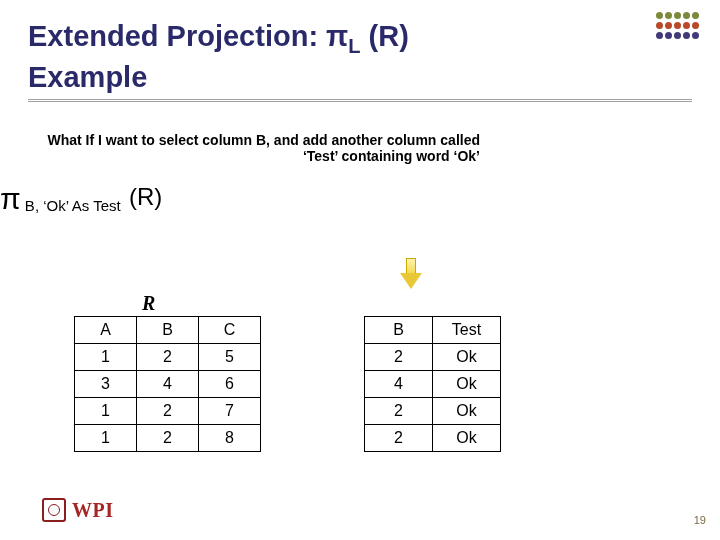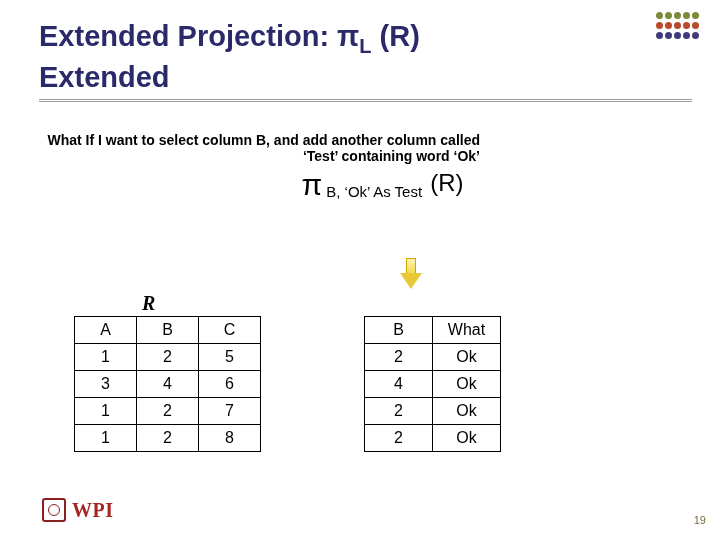--- a/index.html
+++ b/index.html
@@ -6,21 +6,21 @@
   body {
     margin: 0;
     width: 720px;
     height: 540px;
     background: #fff;
     font-family: Arial, sans-serif;
     position: relative;
     overflow: hidden;
   }
   .title-block {
-    padding: 18px 28px 4px 39px;
+    padding: 18px 28px 4px 28px;
   }
   .title {
     font-size: 29px;
     font-weight: bold;
     color: #2a2a6a;
     line-height: 1.25;
   }
   .title-underline {
     border-top: 1px solid #a0a0a0;
     border-bottom: 1px solid #a0a0a0;
@@ -40,25 +40,23 @@
     margin: 0 1px;
   }
   .intro {
     padding: 26px 40px 4px 40px;
     font-size: 14px;
     font-weight: bold;
     max-width: 520px;
     text-align: right;
   }
   .expr {
-    text-align: center;
-    margin-top: 0;
+    margin-top: 14px;
     margin-bottom: 6px;
     font-size: 16px;
-    padding-left: 45px;
   }
   .expr .pi {
     font-size: 30px;
     font-family: Arial, sans-serif;
     vertical-align: -4px;
   }
   .expr .sub {
     font-size: 15px;
     vertical-align: -6px;
   }
@@ -162,21 +160,21 @@
 
 <div class="accent-dots">
   <div class="row"><span class="dot" style="background:#7a8a3a"></span><span class="dot" style="background:#7a8a3a"></span><span class="dot" style="background:#7a8a3a"></span><span class="dot" style="background:#7a8a3a"></span><span class="dot" style="background:#7a8a3a"></span></div>
   <div class="row"><span class="dot" style="background:#b84a2a"></span><span class="dot" style="background:#b84a2a"></span><span class="dot" style="background:#b84a2a"></span><span class="dot" style="background:#b84a2a"></span><span class="dot" style="background:#b84a2a"></span></div>
   <div class="row"><span class="dot" style="background:#403a7a"></span><span class="dot" style="background:#403a7a"></span><span class="dot" style="background:#403a7a"></span><span class="dot" style="background:#403a7a"></span><span class="dot" style="background:#403a7a"></span></div>
 </div>
 
 <div class="title-block">
   <div class="title">
     <span>Extended Projection: π</span><sub style="font-size:20px">L</sub><span> (R)</span><br>
-    <span>Extended</span>
+    <span>Example</span>
   </div>
   <div class="title-underline"></div>
 </div>
 
 <div class="intro">What If I want to select column B, and add another column called ‘Test’ containing word ‘Ok’</div>
 
 <div class="expr">
   <span class="pi">π</span><span class="sub"> B,  ‘Ok’ As Test </span><span class="parenR">(R)</span>
 </div>
 
@@ -215,21 +213,21 @@
           <td>2</td>
           <td>8</td>
         </tr>
   </tbody>
     </table>
 
   <table class="right-t">
     <tbody>
         <tr>
       <th>B</th>
-      <th>What</th>
+      <th>Test</th>
     </tr>
     <tr>
           <td>2</td>
           <td>Ok</td>
         </tr>
     <tr>
           <td>4</td>
           <td>Ok</td>
         </tr>
     <tr>

